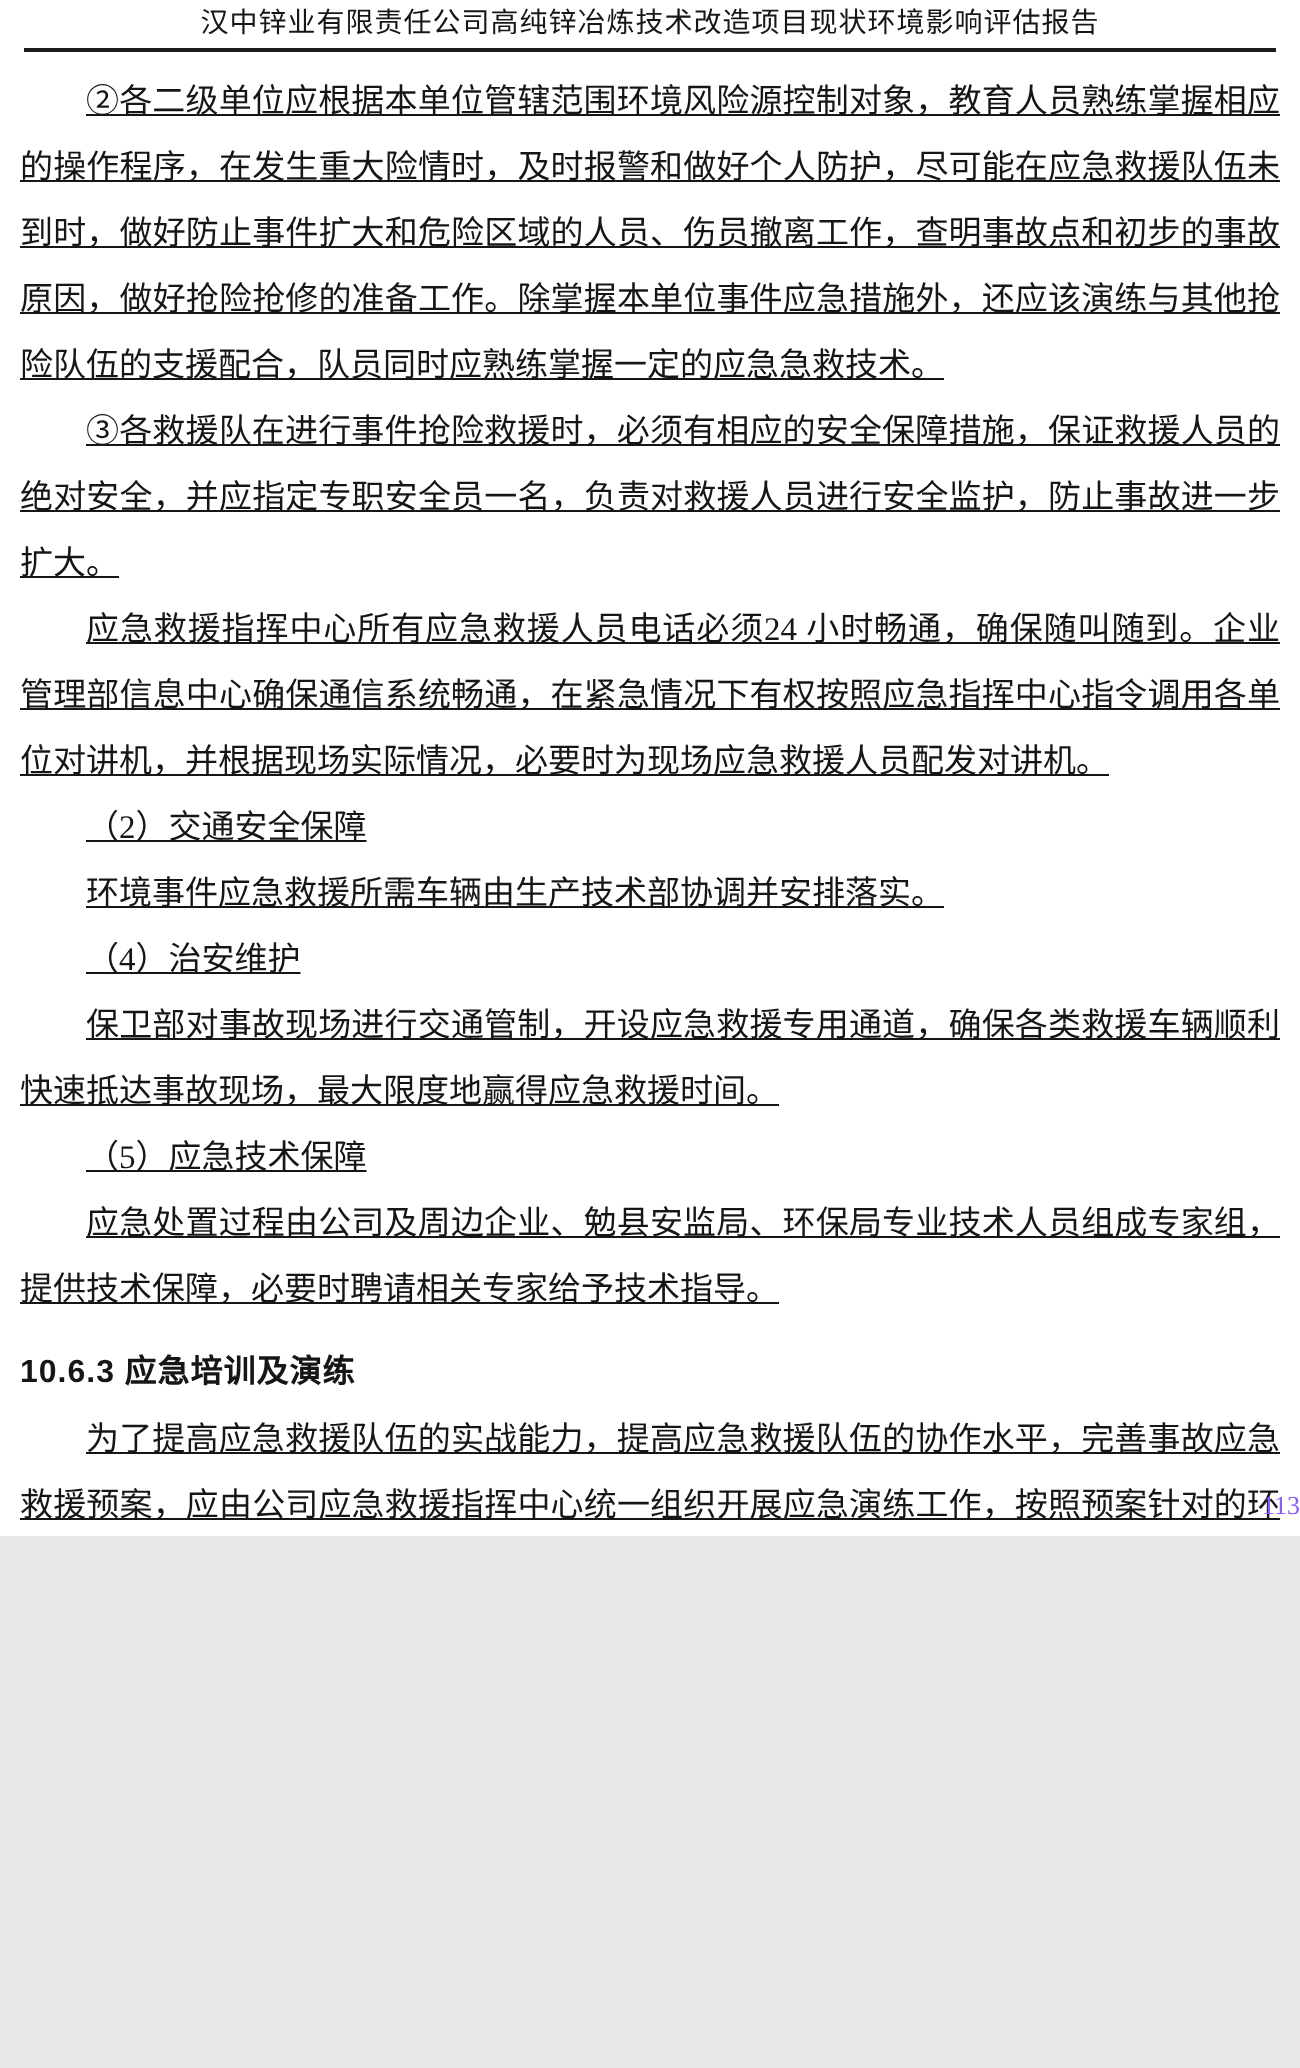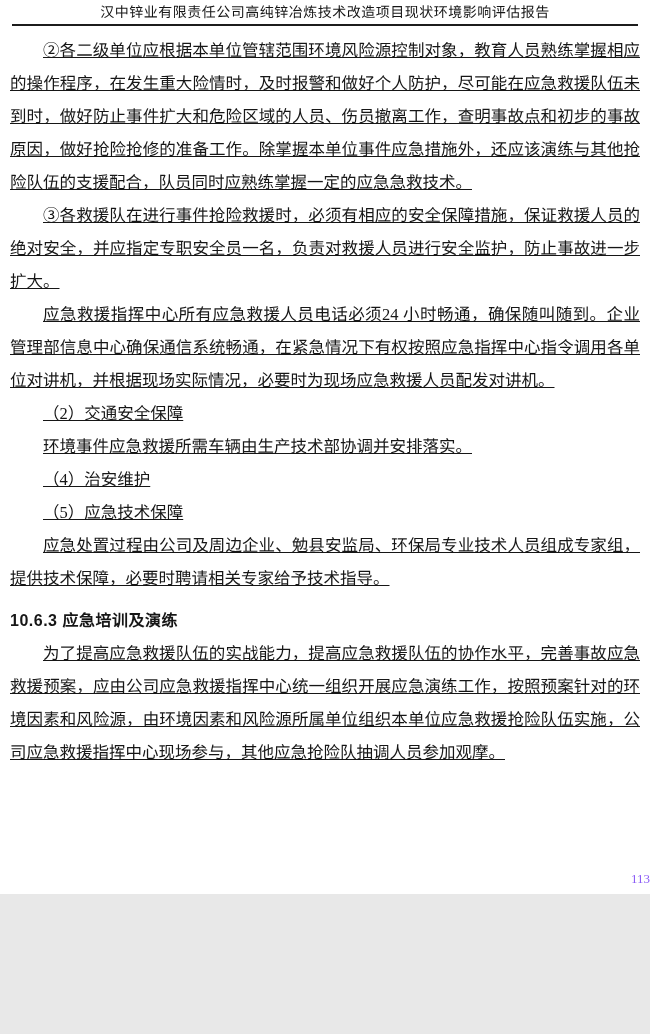--- a/index.html
+++ b/index.html
@@ -3,21 +3,21 @@
 <meta charset="utf-8">
 <style>
   html, body {
     margin: 0;
     padding: 0;
     background: #e8e8e8;
   }
   .page {
     position: relative;
     width: 650px;
-    height: 894px;
+    height: 768px;
     margin: 0 auto;
     background: #ffffff;
     color: #161616;
     font-family: "Liberation Serif", "DejaVu Serif", serif;
     overflow: hidden;
   }
   .header {
     position: absolute;
     top: 4px;
     left: 12px;
@@ -70,20 +70,21 @@
 
   <div class="header">汉中锌业有限责任公司高纯锌冶炼技术改造项目现状环境影响评估报告</div>
 
   <div class="content">
     <p class="body">②各二级单位应根据本单位管辖范围环境风险源控制对象，教育人员熟练掌握相应的操作程序，在发生重大险情时，及时报警和做好个人防护，尽可能在应急救援队伍未到时，做好防止事件扩大和危险区域的人员、伤员撤离工作，查明事故点和初步的事故原因，做好抢险抢修的准备工作。除掌握本单位事件应急措施外，还应该演练与其他抢险队伍的支援配合，队员同时应熟练掌握一定的应急急救技术。</p>
     <p class="body">③各救援队在进行事件抢险救援时，必须有相应的安全保障措施，保证救援人员的绝对安全，并应指定专职安全员一名，负责对救援人员进行安全监护，防止事故进一步扩大。</p>
     <p class="body">应急救援指挥中心所有应急救援人员电话必须24 小时畅通，确保随叫随到。企业管理部信息中心确保通信系统畅通，在紧急情况下有权按照应急指挥中心指令调用各单位对讲机，并根据现场实际情况，必要时为现场应急救援人员配发对讲机。</p>
     <p class="body">（2）交通安全保障</p>
     <p class="body">环境事件应急救援所需车辆由生产技术部协调并安排落实。</p>
     <p class="body">（4）治安维护</p>
+    <p class="body">保卫部对事故现场进行交通管制，开设应急救援专用通道，确保各类救援车辆顺利快速抵达事故现场，最大限度地赢得应急救援时间。</p>
     <p class="body">（5）应急技术保障</p>
     <p class="body">应急处置过程由公司及周边企业、勉县安监局、环保局专业技术人员组成专家组，提供技术保障，必要时聘请相关专家给予技术指导。</p>
     <p class="heading">10.6.3 应急培训及演练</p>
     <p class="body">为了提高应急救援队伍的实战能力，提高应急救援队伍的协作水平，完善事故应急救援预案，应由公司应急救援指挥中心统一组织开展应急演练工作，按照预案针对的环境因素和风险源，由环境因素和风险源所属单位组织本单位应急救援抢险队伍实施，公司应急救援指挥中心现场参与，其他应急抢险队抽调人员参加观摩。</p>
   </div>
 
   <div class="page-number">113</div>
 
 </div>
 

